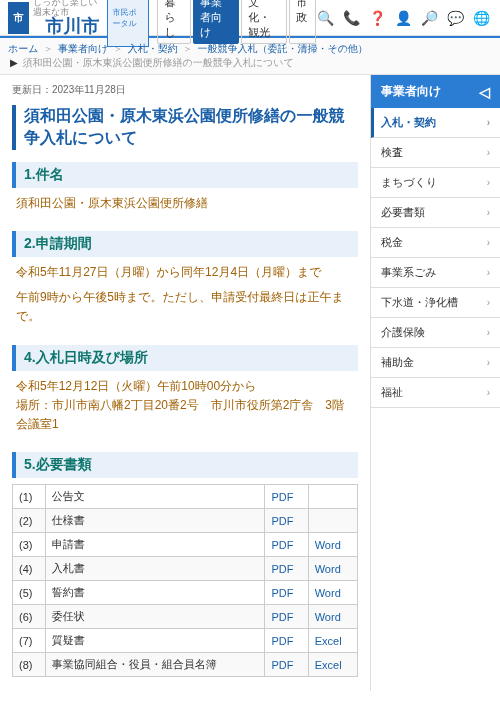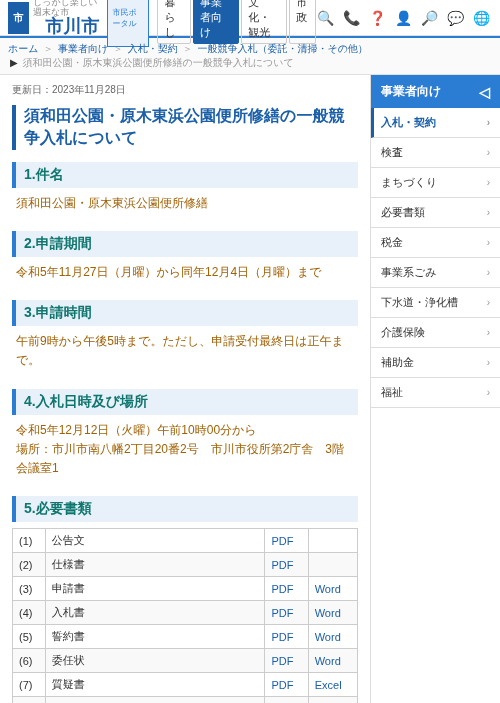--- a/index.html
+++ b/index.html
@@ -109,23 +109,20 @@
     <div class="section-heading">
       <span>1</span>.<span>件名</span>
     </div>
     <div class="section-content">須和田公園・原木東浜公園便所修繕</div>
 
     <div class="section-heading">
       <span>2.</span><span>申請期間</span>
     </div>
     <div class="section-content">令和5年11月27日（月曜）から同年12月4日（月曜）まで</div>
 
-    <div class="section-heading">
-      <span>3.</span><span>申請時間</span>
-    </div>
     <div class="section-content">午前9時から午後5時まで。ただし、申請受付最終日は正午まで。</div>
 
     <div class="section-heading">
       <span>4.</span><span>入札日時及び場所</span>
     </div>
     <div class="section-content">
       令和5年12月12日（火曜）午前10時00分から<br>
       場所：市川市南八幡2丁目20番2号　市川市役所第2庁舎　3階会議室1
     </div>
 

